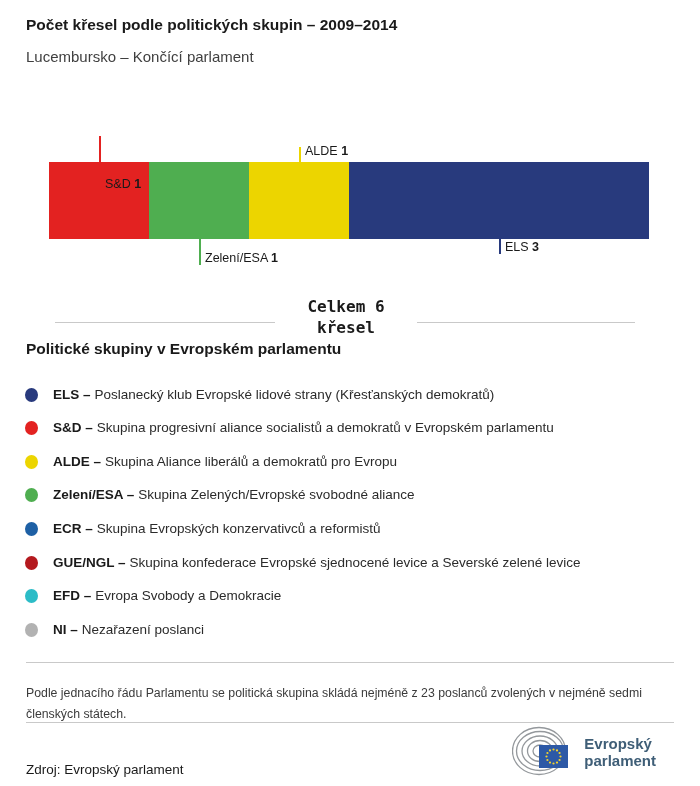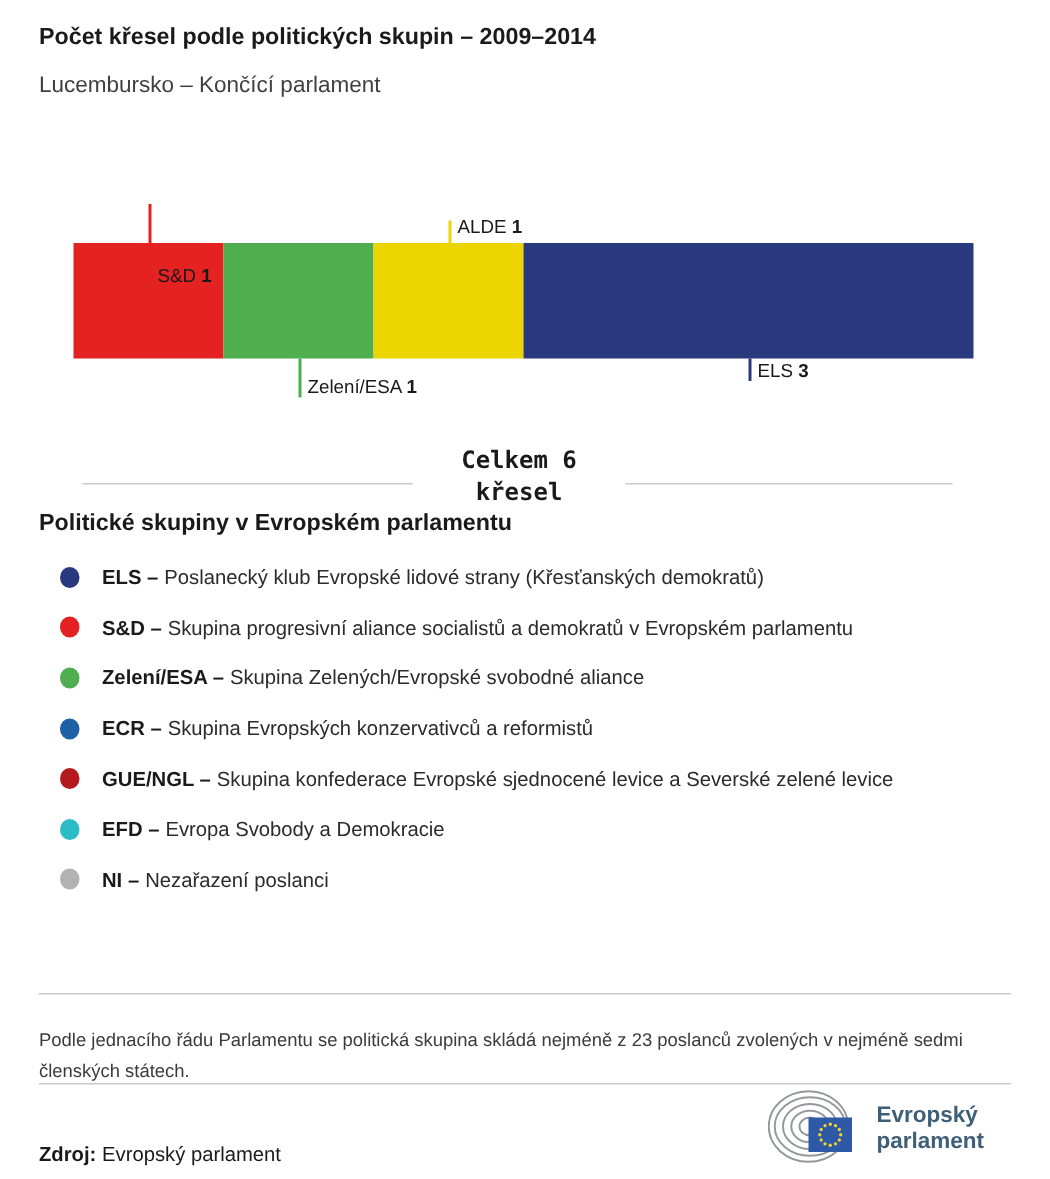--- a/index.html
+++ b/index.html
@@ -44,43 +44,43 @@
     font-family:"DejaVu Sans Mono","Liberation Mono",monospace;
     font-weight:700;font-size:16px;line-height:21px;color:#1a1a1a;
   }
   
   .legend-heading{
     position:absolute;left:26px;top:340px;margin:0;
     font-size:15.5px;font-weight:700;color:#1a1a1a;
   }
   .legend{position:absolute;left:0;top:368px;width:700px;}
   .legend-row{
-    display:flex;align-items:center;
-    height:33.6px;padding-left:40px;
+    display:flex;align-items:flex-end;
+    height:33.6px;padding-left:25px;
   }
   .legend-dot{
     width:13px;height:14px;border-radius:50%;
     flex:0 0 13px;margin-right:15px;
   }
   .legend-text{font-size:13.5px;color:#2b2b2b;}
   .legend-text b{font-weight:700;color:#1a1a1a;}
   .legend-text .desc{margin-left:4px;}
   
   .divider{position:absolute;left:26px;width:648px;height:1px;background:#c9c9c9;}
   .divider.d1{top:662px;}
   .divider.d2{top:722px;}
   .note{
     position:absolute;left:26px;top:671px;width:636px;
     font-size:12.3px;line-height:21px;color:#3b3b3b;
   }
   .source{
     position:absolute;left:26px;top:748px;
     font-size:13.5px;color:#1a1a1a;
   }
-  .source b{font-weight:700;}
+  .source b{font-weight:400;}
   .logo{
     position:absolute;right:24px;top:726px;
     display:flex;align-items:center;
   }
   .logo-text{
     margin-left:4px;
     font-size:15px;font-weight:700;color:#3f5e77;line-height:17px;
   }
 </style>
 </head>
@@ -130,20 +130,24 @@
   <h3 class="legend-heading">Politické skupiny v Evropském parlamentu</h3>
 
   <div class="legend">
     <div class="legend-row">
       <span class="legend-dot" style="background: rgb(40, 58, 125);"></span>
       <span class="legend-text"><b>ELS –</b><span class="desc">Poslanecký klub Evropské lidové strany (Křesťanských demokratů)</span></span>
     </div>
     <div class="legend-row">
       <span class="legend-dot" style="background: rgb(227, 34, 33);"></span>
       <span class="legend-text"><b>S&amp;D –</b><span class="desc">Skupina progresivní aliance socialistů a demokratů v Evropském parlamentu</span></span>
+    </div>
+    <div class="legend-row">
+      <span class="legend-dot" style="background: rgb(236, 213, 0);"></span>
+      <span class="legend-text"><b>ALDE –</b><span class="desc">Skupina Aliance liberálů a demokratů pro Evropu</span></span>
     </div>
     <div class="legend-row">
       <span class="legend-dot" style="background: rgb(79, 174, 80);"></span>
       <span class="legend-text"><b>Zelení/ESA –</b><span class="desc">Skupina Zelených/Evropské svobodné aliance</span></span>
     </div>
     <div class="legend-row">
       <span class="legend-dot" style="background: rgb(30, 96, 165);"></span>
       <span class="legend-text"><b>ECR –</b><span class="desc">Skupina Evropských konzervativců a reformistů</span></span>
     </div>
     <div class="legend-row">

